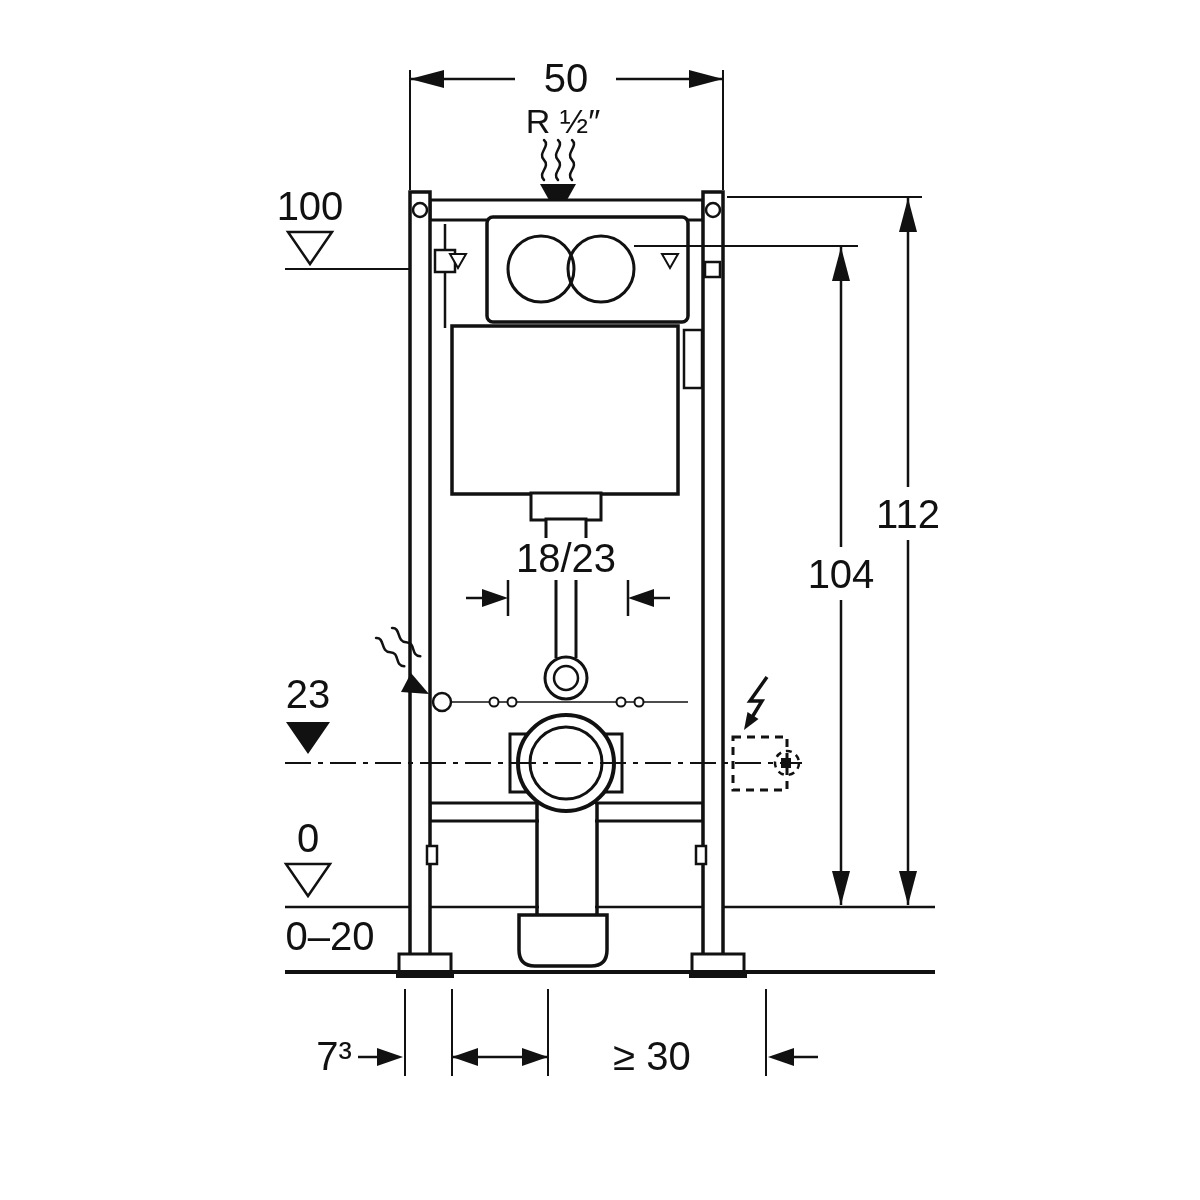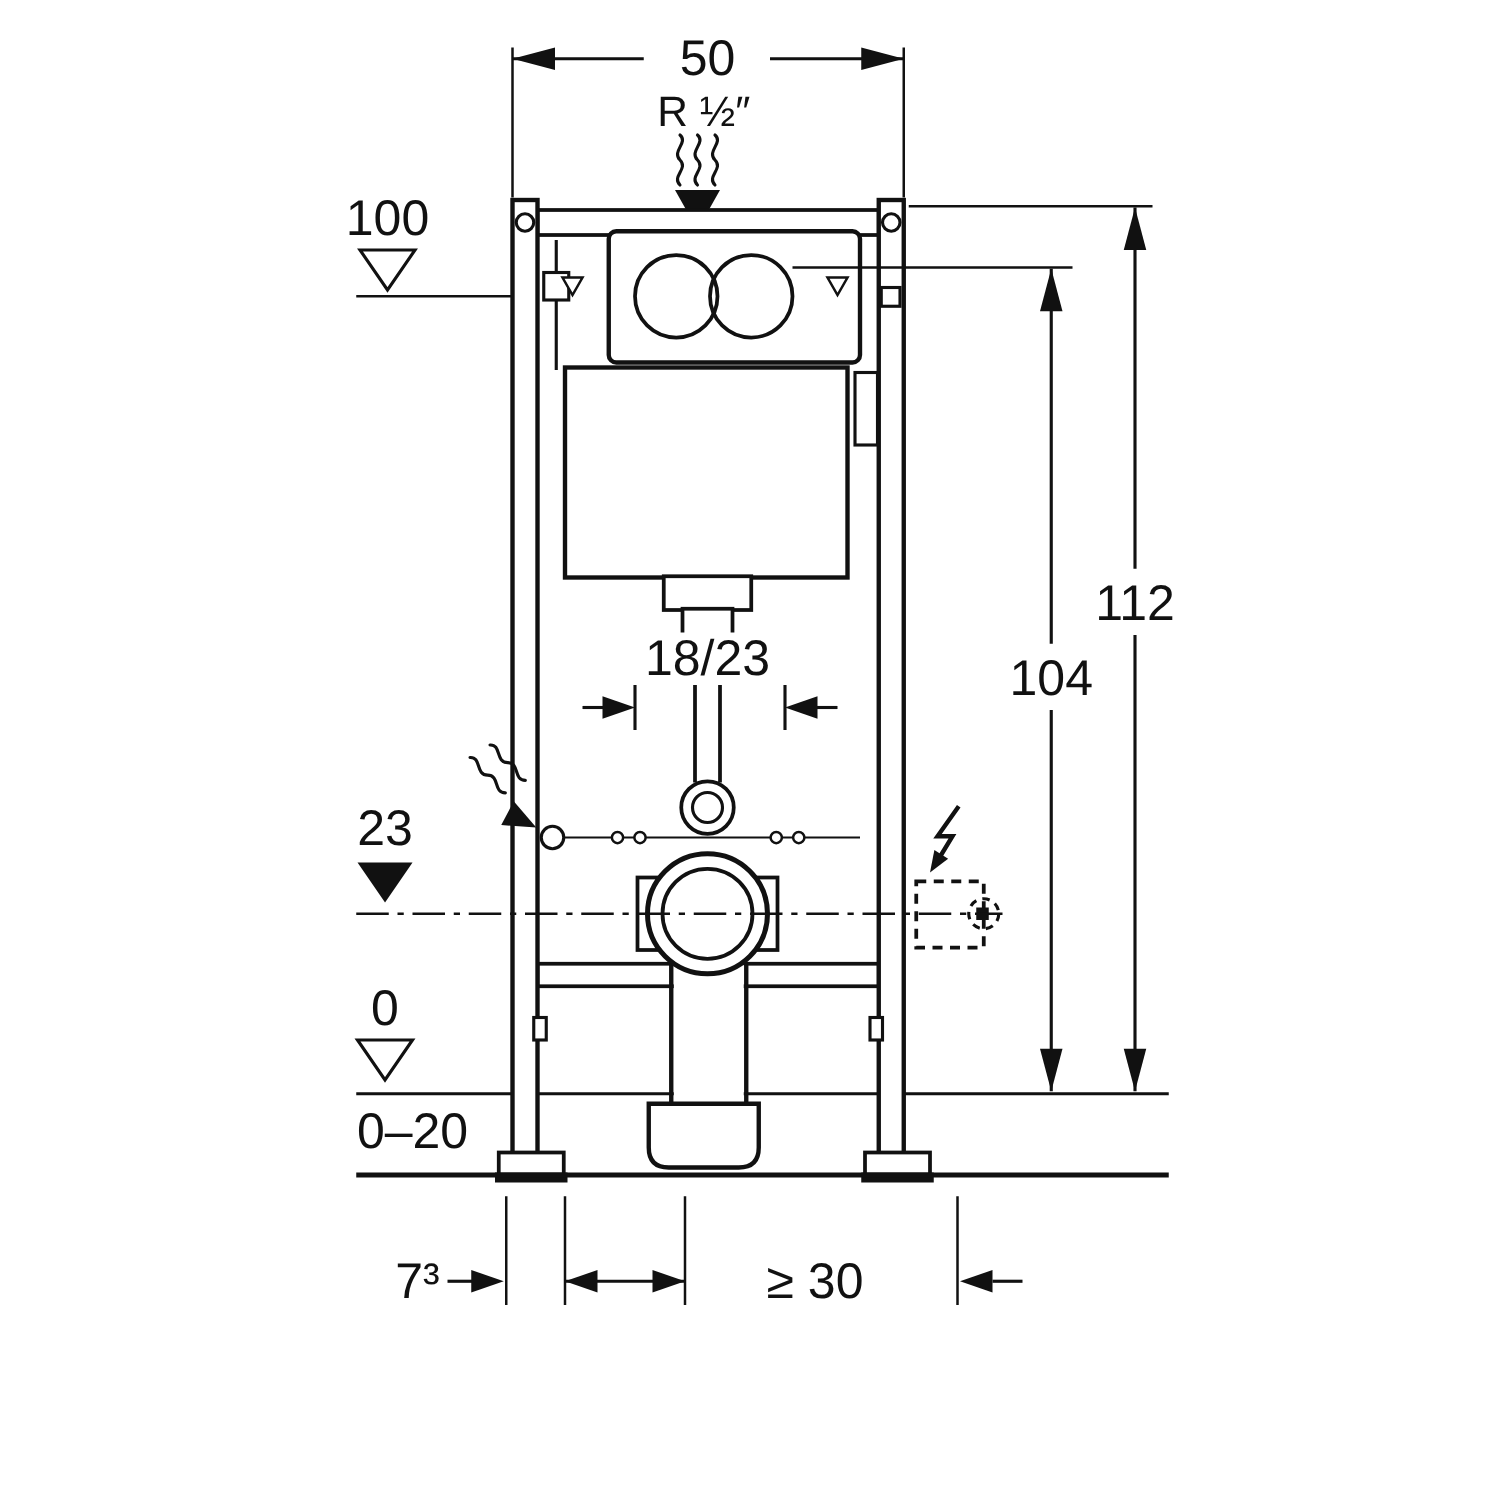--- a/index.html
+++ b/index.html
@@ -1,16 +1,16 @@
 <!DOCTYPE html>
 <html><head>
 <meta charset="utf-8">
 <style>
   html,body{margin:0;padding:0;background:#ffffff;}
-  .canvas{width:1200px;height:1044px;position:relative;background:#fff;overflow:hidden;}
+  .canvas{width:1200px;height:1044px;position:relative;background:#fff;overflow:hidden;margin-top:32px;}
   svg{display:block;}
   text{font-family:"Liberation Sans","DejaVu Sans",sans-serif;fill:#111;}
   .dim-text{font-size:40px;}
   .dim-text-sm{font-size:34px;}
 </style>
 </head>
 <body>
 
 <div class="canvas">
 <svg width="1200" height="1200" viewBox="0 0 1200 1200">

